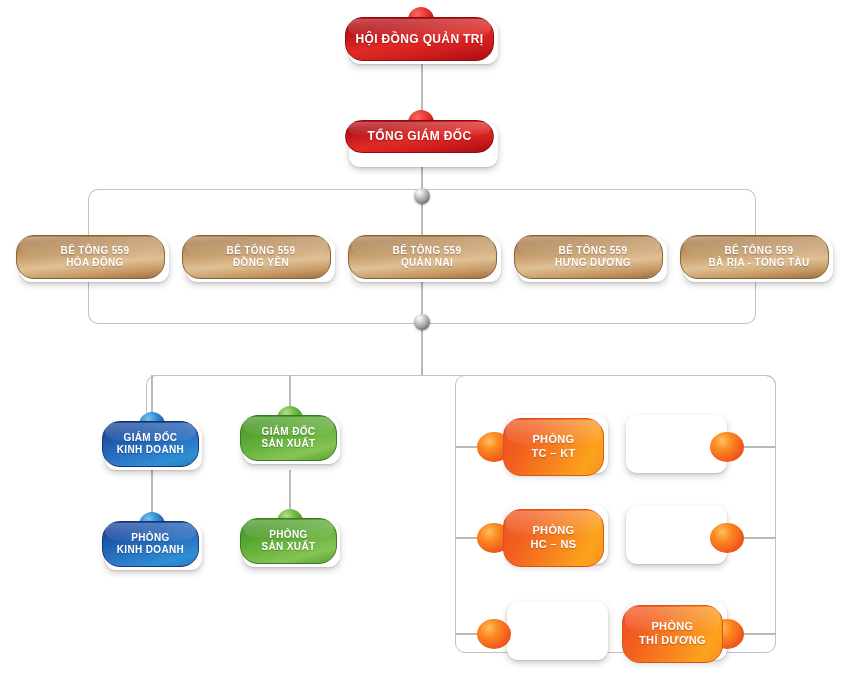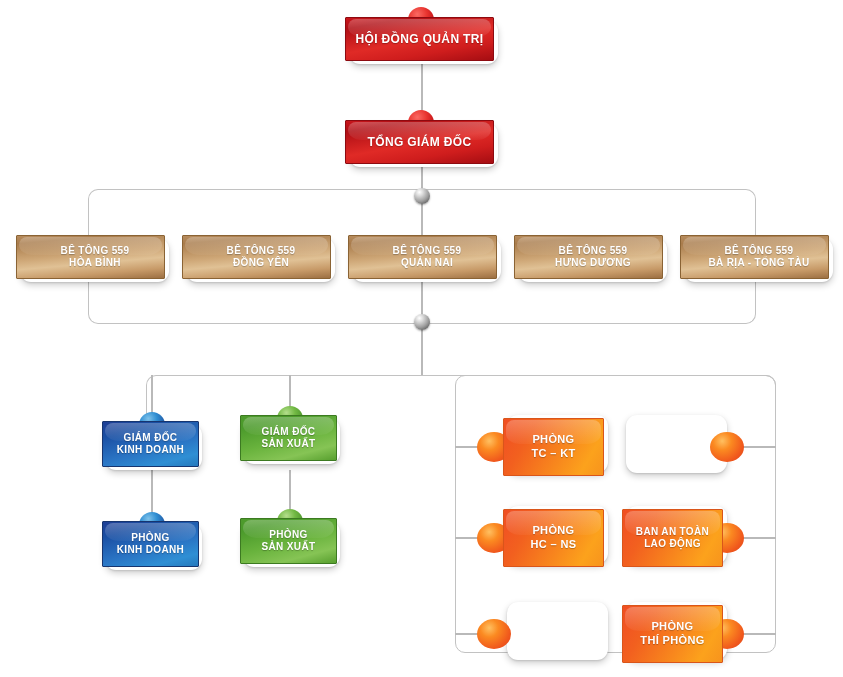--- a/index.html
+++ b/index.html
@@ -56,21 +56,21 @@
     position:absolute;
     box-sizing:border-box;
     display:flex;
     align-items:center;
     justify-content:center;
     text-align:center;
     color:#ffffff;
     font-weight:bold;
     letter-spacing:.35px;
     line-height:1.25;
-    border-radius:1px;
+    border-radius:18px;
     z-index:5;
   }
   .node .label{
     position:relative;
     z-index:3;
     padding:0 6px;
     text-shadow:0 1px 1px rgba(0,0,0,.28);
     white-space:pre-line;
   }
   
@@ -185,28 +185,28 @@
   <div class="junction" style="left:414px;top:314px;"></div>
 
   <div class="plate" style="left:349px;top:20px;width:149px;height:44px;"></div>
   <div class="knob top knob-red" style="left:408px;top:7px;"></div>
   <div class="node red" style="left:345px;top:17px;width:149px;height:44px;font-size:12px;">
     <span class="label">HỘI ĐỒNG QUẢN TRỊ</span>
   </div>
 
   <div class="plate" style="left:349px;top:123px;width:149px;height:44px;"></div>
   <div class="knob top knob-red" style="left:408px;top:110px;"></div>
-  <div class="node red" style="left:345px;top:120px;width:149px;height:44px;font-size:12px;">
+  <div class="node red" style="left:345px;top:120px;width:149px;height:33px;font-size:12px;">
     <span class="label">TỔNG GIÁM ĐỐC</span>
   </div>
 
   <div class="plate" style="left:20px;top:238px;width:149px;height:44px;"></div>
   <div class="knob top knob-tan" style="left:79px;top:225px;"></div>
   <div class="node tan" style="left:16px;top:235px;width:149px;height:44px;font-size:10px;">
-    <span class="label"><span>BÊ TÔNG 559</span><br><span>HÒA BÌNH</span></span>
+    <span class="label"><span>BÊ TÔNG 559</span><br><span>HÒA ĐỘNG</span></span>
   </div>
 
   <div class="plate" style="left:186px;top:238px;width:149px;height:44px;"></div>
   <div class="knob top knob-tan" style="left:245px;top:225px;"></div>
   <div class="node tan" style="left:182px;top:235px;width:149px;height:44px;font-size:10px;">
     <span class="label"><span>BÊ TÔNG 559</span><br><span>ĐỒNG YÊN</span></span>
   </div>
 
   <div class="plate" style="left:352px;top:238px;width:149px;height:44px;"></div>
   <div class="knob top knob-tan" style="left:411px;top:225px;"></div>
@@ -260,26 +260,23 @@
   <div class="knob side knob-orange" style="left:710px;top:432px;"></div>
 
   <div class="plate" style="left:507px;top:506px;width:101px;height:58px;"></div>
   <div class="knob side knob-orange" style="left:477px;top:523px;"></div>
   <div class="node orange" style="left:503px;top:509px;width:101px;height:58px;font-size:11px;">
     <span class="label"><span>PHÒNG</span><br><span>HC – NS</span></span>
   </div>
 
   <div class="plate" style="left:626px;top:506px;width:101px;height:58px;"></div>
   <div class="knob side knob-orange" style="left:710px;top:523px;"></div>
-  <div class="node orange" style="left:622px;top:509px;width:101px;height:58px;font-size:10px;">
-    <span class="label"><span>BAN AN TOÀN</span><br><span>LAO ĐỘNG</span></span>
-  </div>
 
   <div class="plate" style="left:507px;top:602px;width:101px;height:58px;"></div>
   <div class="knob side knob-orange" style="left:477px;top:619px;"></div>
 
   <div class="plate" style="left:626px;top:602px;width:101px;height:58px;"></div>
   <div class="knob side knob-orange" style="left:710px;top:619px;"></div>
   <div class="node orange" style="left:622px;top:605px;width:101px;height:58px;font-size:11px;">
-    <span class="label"><span>PHÒNG</span><br><span>THÍ PHÒNG</span></span>
+    <span class="label"><span>PHÒNG</span><br><span>THÍ DƯƠNG</span></span>
   </div>
 
 </div>
 
 </body></html>

